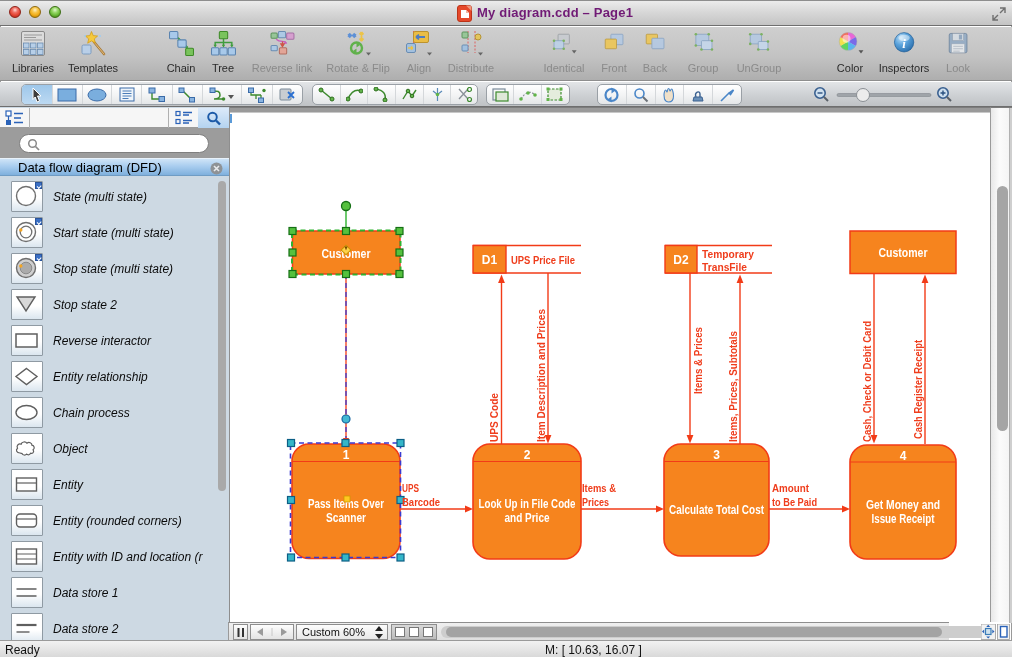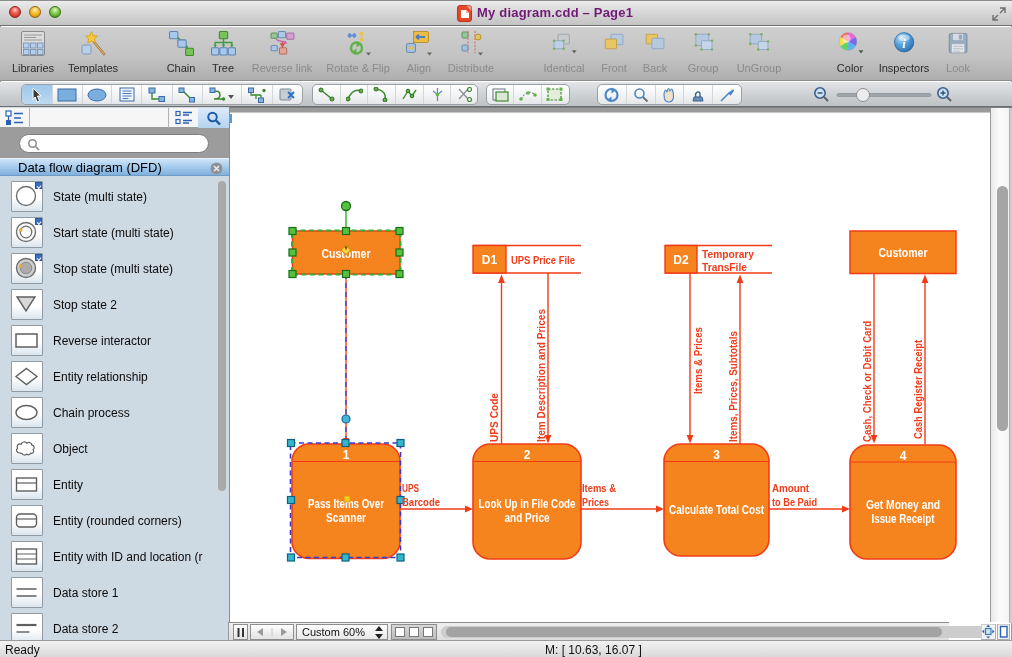--- a/index.html
+++ b/index.html
@@ -43,21 +43,21 @@
   #sidebar { left:0; top:107px; width:230px; height:533px; background:#cdd9e3; border-right:1px solid #8e8e8e;}
   #sb-top { position:absolute; left:0; top:1px; width:229px; height:20px; background:#f6f6f6; border-bottom:1px solid #9b9b9b;}
   #sb-search-area { position:absolute; left:0; top:21px; width:229px; height:31px; background:#9c9c9c; border-bottom:1px solid #8a8a8a;}
   #sb-pill { position:absolute; left:19px; top:6px; width:190px; height:19px; background:#fff; border-radius:10px; border:1px solid #7f7f7f;}
   #sb-header { position:absolute; left:0; top:51px; width:229px; height:18px;
      background:linear-gradient(#cfe4f7 0%,#a9cdef 45%,#7fb0dd 100%); border-top:1px solid #e8f2fb; border-bottom:1px solid #6f9cc4;
      font-size:13px; color:#000; line-height:18px; padding-left:18px; }
   .sb-item { position:absolute; left:0; width:218px; height:36px; }
   .sb-icon { position:absolute; left:11px; top:0; width:32px; height:31px;
      background:linear-gradient(#ffffff 55%, #dbe6ef); border:1px solid #8f9aa3; border-radius:1px; }
-  .sb-label { position:absolute; left:53px; top:9px; font-size:12px; color:#0a0a0a; white-space:nowrap; }
+  .sb-label { position:absolute; left:53px; top:9px; font-size:12px; color:#0a0a0a; white-space:nowrap;font-style:italic; }
   .chk { position:absolute; right:0px; top:0px; width:7px; height:7px; background:#3a6fc4; border:1px solid #2a559c; }
   .chk:after { content:""; position:absolute; left:1px; top:1.5px; width:3px; height:1.5px; border-left:1px solid #fff; border-bottom:1px solid #fff; transform:rotate(-45deg); }
   #sb-scroll { position:absolute; right:3px; top:74px; width:8px; height:310px; background:#a9a9a9; border-radius:4px; }
 
   
   #canvas { left:230px; top:107px; width:760px; height:515px; background:#fff; border-top:1px solid #7c7c7c; }
   #vscroll { left:990px; top:107px; width:22px; height:515px; background:linear-gradient(90deg,#e8e8e8,#fbfbfb 40%,#f2f2f2); border-left:1px solid #9a9a9a; border-top:1px solid #7c7c7c;}
   #vthumb { position:absolute; left:6px; top:78px; width:11px; height:245px; background:#a5a5a5; border-radius:6px; }
 
   

